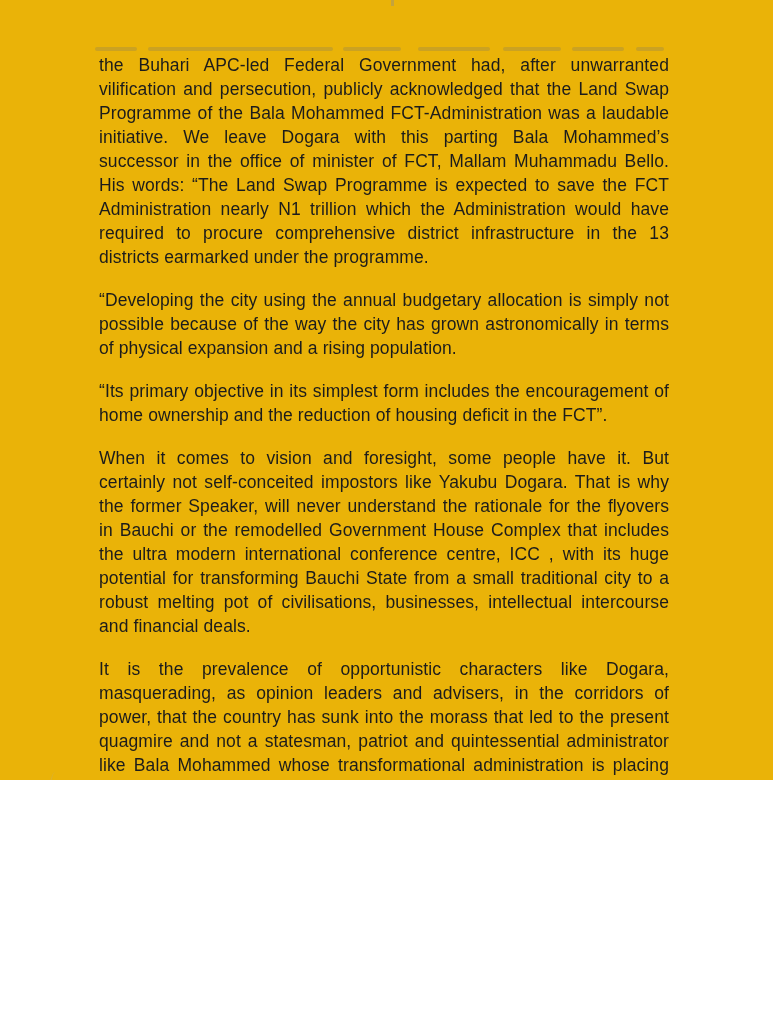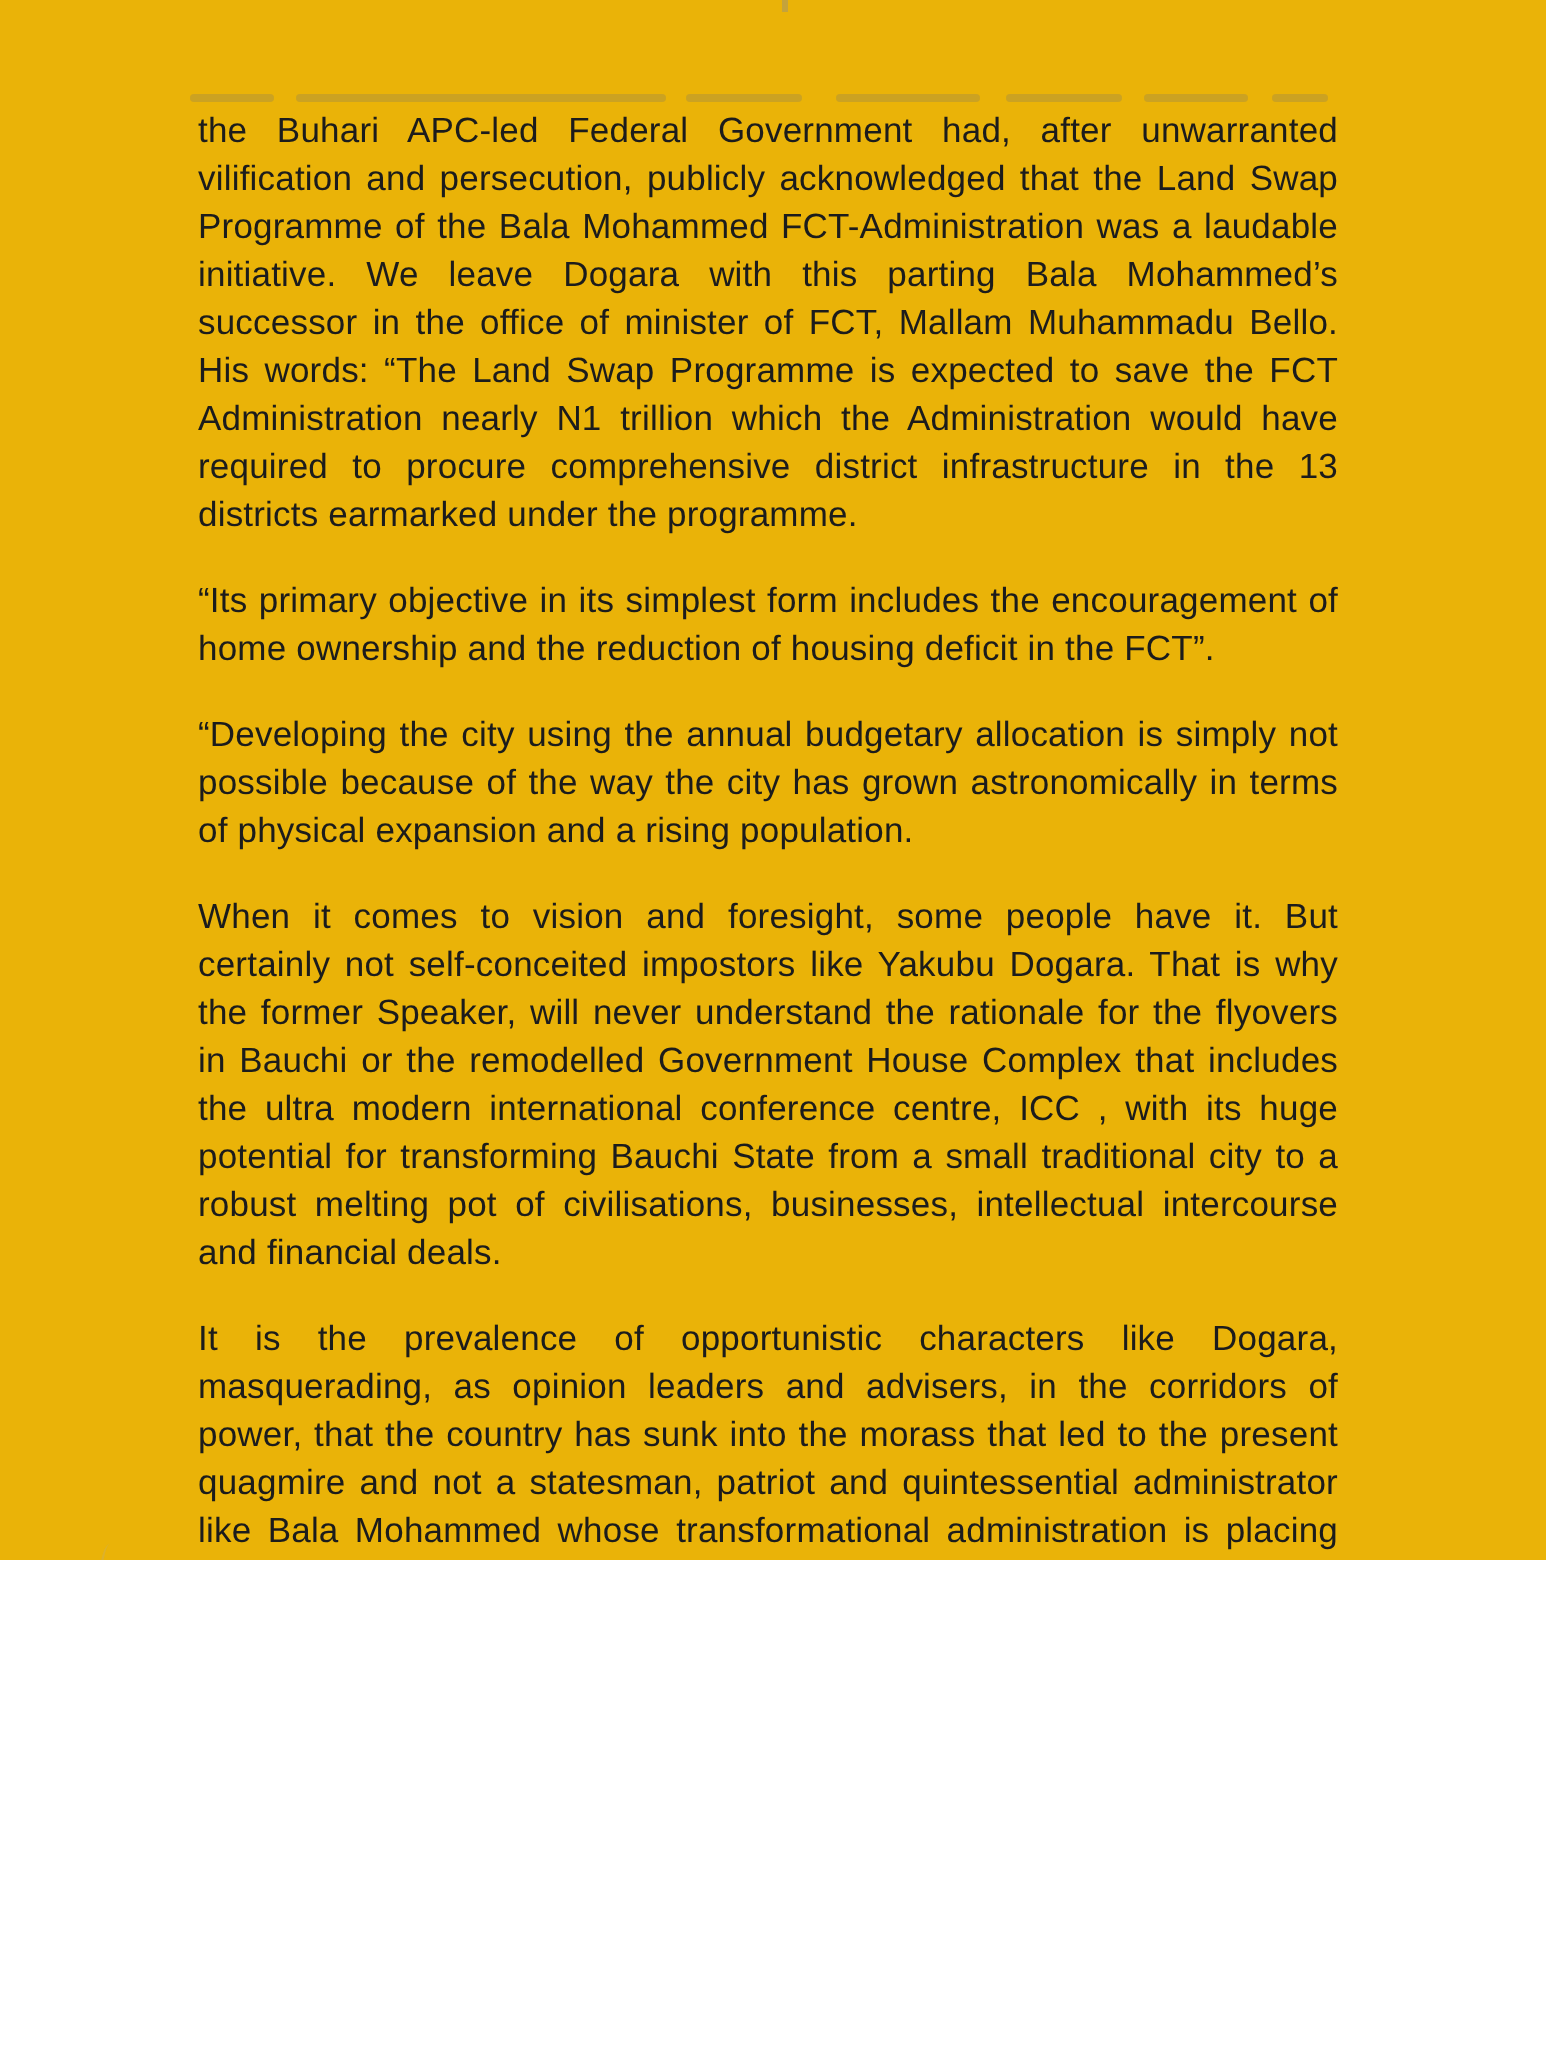--- a/index.html
+++ b/index.html
@@ -113,22 +113,22 @@
   <div class="ghost-dash" style="left:148px; width:185px;"></div>
   <div class="ghost-dash" style="left:343px; width:58px;"></div>
   <div class="ghost-dash" style="left:418px; width:72px;"></div>
   <div class="ghost-dash" style="left:503px; width:58px;"></div>
   <div class="ghost-dash" style="left:572px; width:52px;"></div>
   <div class="ghost-dash" style="left:636px; width:28px;"></div>
   <div class="top-notch"></div>
 
   <div class="content">
     <p>the Buhari APC-led Federal Government had, after unwarranted vilification and persecution, publicly acknowledged that the Land Swap Programme of the Bala Mohammed FCT-Administration was a laudable initiative. We leave Dogara with this parting Bala Mohammed’s successor in the office of minister of FCT, Mallam Muhammadu Bello. His words: “The Land Swap Programme is expected to save the FCT Administration nearly N1 trillion which the Administration would have required to procure comprehensive district infrastructure in the 13 districts earmarked under the programme.</p>
+    <p>“Developing the city using the annual budgetary allocation is simply not possible because of the way the city has grown astronomically in terms of physical expansion and a rising population.</p>
     <p>“Its primary objective in its simplest form includes the encouragement of home ownership and the reduction of housing deficit in the FCT”.</p>
-    <p>“Developing the city using the annual budgetary allocation is simply not possible because of the way the city has grown astronomically in terms of physical expansion and a rising population.</p>
     <p>When it comes to vision and foresight, some people have it. But certainly not self-conceited impostors like Yakubu Dogara. That is why the former Speaker, will never understand the rationale for the flyovers in Bauchi or the remodelled Government House Complex that includes the ultra modern international conference centre, ICC , with its huge potential for transforming Bauchi State from a small traditional city to a robust melting pot of civilisations, businesses, intellectual intercourse and financial deals.</p>
     <p>It is the prevalence of opportunistic characters like Dogara, masquerading, as opinion leaders and advisers, in the corridors of power, that the country has sunk into the morass that led to the present quagmire and not a statesman, patriot and quintessential administrator like Bala Mohammed whose transformational administration is placing Bauchi State on the path of sustainable development.</p>
   </div>
 
   <div class="sig-block">
     <p class="bold signed-line">Signed</p>
     <p>Special Adviser Media &amp; Publicity</p>
     <p><span>10</span><sup>th</sup><span> March, 2024</span></p>
   </div>
 

